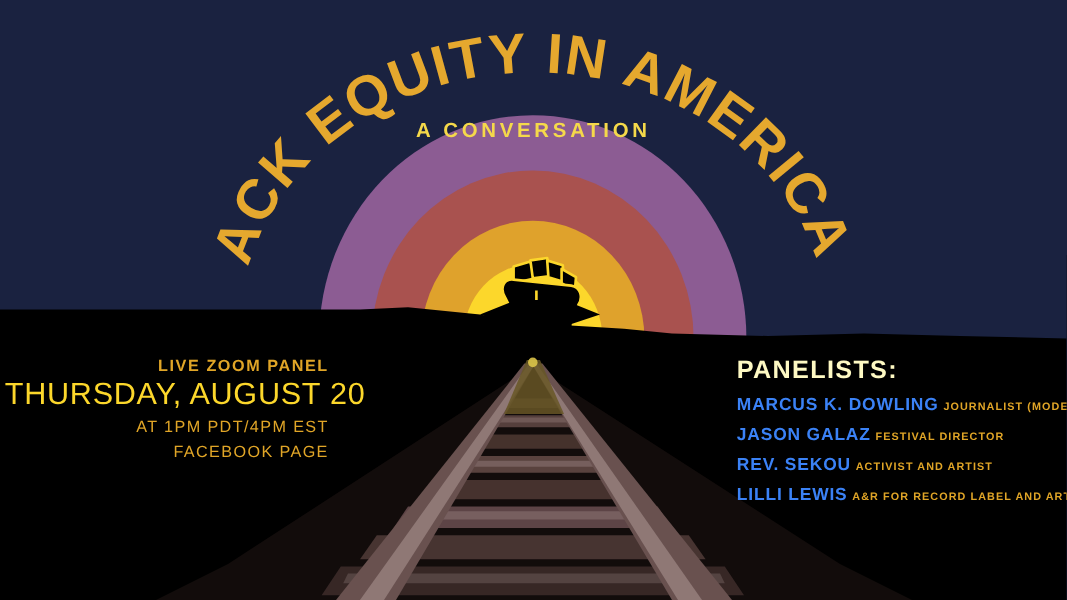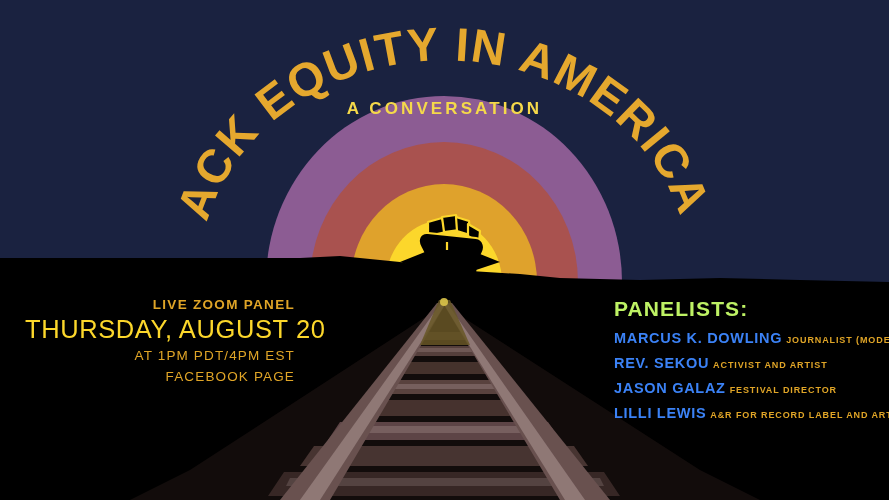--- a/index.html
+++ b/index.html
@@ -107,21 +107,21 @@
     position: absolute;
     left: 398px;
     top: 196px;
     width: 100px;
     height: 110px;
   }
 
   
   .info-block {
     position: absolute;
-    left: 25px;
+    left: 4px;
     top: 298px;
     width: 270px;
     text-align: right;
     line-height: 1.0;
   }
   .info-small {
     color: #e0a527;
     font-size: 13.5px;
     font-weight: bold;
     letter-spacing: 1.3px;
@@ -149,21 +149,21 @@
 
   
   .panelists {
     position: absolute;
     left: 614px;
     top: 297px;
     width: 270px;
     text-align: left;
   }
   .panelists-heading {
-    color: #bef264;
+    color: #fef9c3;
     font-size: 21px;
     font-weight: bold;
     letter-spacing: 1.1px;
     display: block;
     margin-bottom: 8px;
   }
   .panelist-row {
     display: block;
     margin-bottom: 7px;
     white-space: nowrap;
@@ -262,19 +262,19 @@
     <span class="info-small">LIVE ZOOM PANEL</span>
     <span class="info-big">THURSDAY, AUGUST 20</span>
     <span class="info-line">AT 1PM PDT/4PM EST</span>
     <span class="info-line">FACEBOOK PAGE</span>
   </div>
 
   <div class="panelists">
     <span class="panelists-heading">PANELISTS:</span>
     <div id="panelist-rows">
         <span class="panelist-row"><span class="panelist-name">MARCUS K. DOWLING</span><span class="panelist-role">JOURNALIST (MODERATOR)</span></span>
+        <span class="panelist-row"><span class="panelist-name">JASON GALAZ</span><span class="panelist-role">FESTIVAL DIRECTOR</span></span>
         <span class="panelist-row"><span class="panelist-name">REV. SEKOU</span><span class="panelist-role">ACTIVIST AND ARTIST</span></span>
-        <span class="panelist-row"><span class="panelist-name">JASON GALAZ</span><span class="panelist-role">FESTIVAL DIRECTOR</span></span>
         <span class="panelist-row"><span class="panelist-name">LILLI LEWIS</span><span class="panelist-role">A&amp;R FOR RECORD LABEL AND ARTIST</span></span>
       </div>
   </div>
 
 </div>
 
 </body></html>

